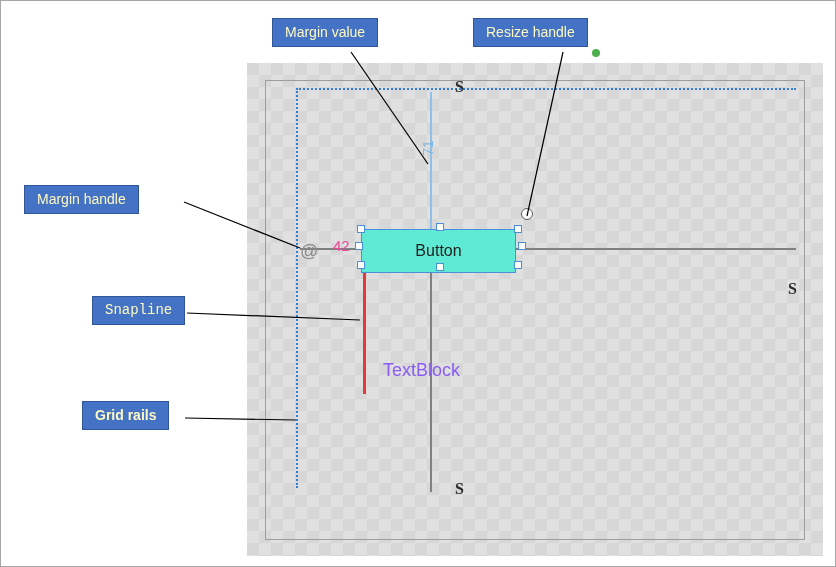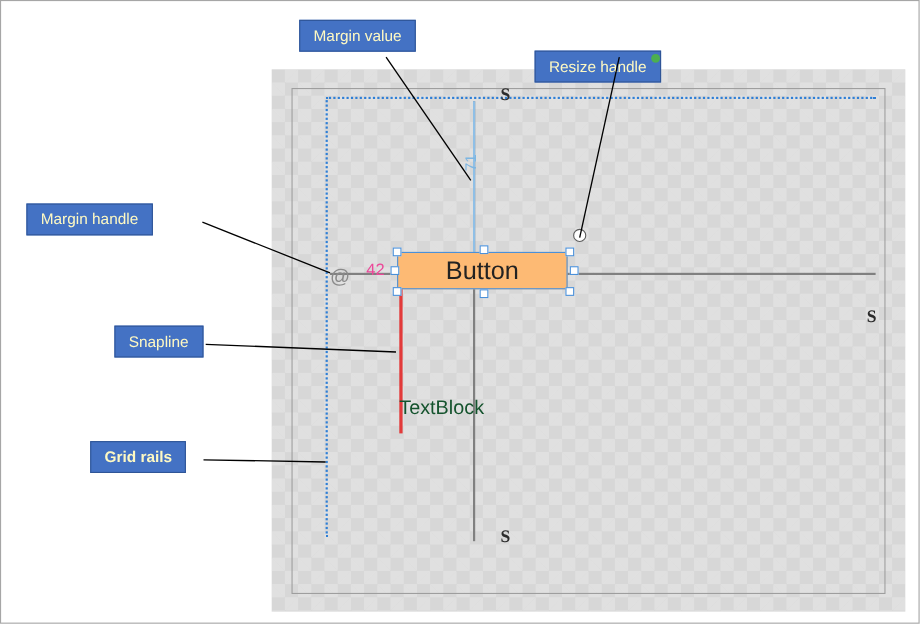--- a/index.html
+++ b/index.html
@@ -38,32 +38,32 @@
   .margin-value { position: absolute; left: 420px; top: 140px; color: #7db6e2; font-size: 14px; transform: rotate(-90deg); }
   .margin-value-left { position: absolute; left: 333px; top: 237px; color: #ec4899; font-size: 15px; }
 
   
   .adorner { position: absolute; left: 300px; top: 241px; color: #8a8a8a; font-size: 18px; }
 
   
   .snapline { position: absolute; left: 363px; top: 262px; width: 0; height: 132px; border-left: 3px solid #e23a3a; }
 
   
-  .sel-button { position: absolute; left: 361px; top: 229px; width: 155px; height: 34px;
-                background: #fdba74; border: 1.5px solid #4a90d9; box-sizing: border-box;
-                display: flex; align-items: center; justify-content: center; color: #222; font-size: 23px; }
+  .sel-button { position: absolute; left: 361px; top: 229px; width: 155px; height: 44px;
+                background: #5eead4; border: 1.5px solid #4a90d9; box-sizing: border-box;
+                display: flex; align-items: center; justify-content: center; color: #222; font-size: 16px; }
   .handle { position: absolute; width: 8px; height: 8px; background: #fff; border: 1.5px solid #4a90d9; box-sizing: border-box; }
   .handle.nw { left: 357px; top: 225px; } .handle.n { left: 436px; top: 223px; } .handle.ne { left: 514px; top: 225px; }
   .handle.w  { left: 355px; top: 242px; } .handle.e  { left: 518px; top: 242px; }
   .handle.sw { left: 357px; top: 261px; } .handle.s { left: 436px; top: 263px; } .handle.se { left: 514px; top: 261px; }
 
   .rotate-handle { position: absolute; left: 521px; top: 208px; width: 12px; height: 12px; border: 1.5px solid #5a5a5a; border-radius: 50%; background: #fff; box-sizing: border-box; }
 
   
-  .textblock { position: absolute; left: 363px; top: 360px; color: #14532d; font-size: 18px; }
+  .textblock { position: absolute; left: 383px; top: 360px; color: #8b5cf6; font-size: 18px; }
 
   
   .callout { position: absolute; background: #4472c4; border: 1.5px solid #2f5597; color: #fef9c3;
              padding: 5px 12px 6px; font-size: 14px; white-space: nowrap; }
 </style>
 </head>
 <body>
 
 <div class="frame"></div>
 
@@ -94,23 +94,23 @@
 <div class="handle w"></div>
 <div class="handle e"></div>
 <div class="handle sw"></div>
 <div class="handle s"></div>
 <div class="handle se"></div>
 <div class="rotate-handle"></div>
 
 <div class="textblock">TextBlock</div>
 
 <div class="callout" style="left:272px;top:18px;">Margin value</div>
-<div class="callout" style="left:486px;top:18px;margin-top:28px;">Resize handle</div>
+<div class="callout" style="left:473px;top:18px;">Resize handle</div>
 <div class="callout" style="left:24px;top:185px;">Margin handle</div>
-<div class="callout" style="left:104px;top:296px;">Snapline</div>
+<div class="callout" style="left:92px;top:296px;font-family:Liberation Mono, monospace;">Snapline</div>
 <div class="callout" style="left:82px;top:401px;font-weight:bold;">Grid rails</div>
 
 <svg width="836" height="567" style="position:absolute;left:0;top:0;pointer-events:none">
   <line x1="351" y1="52" x2="428" y2="164" stroke="#000" stroke-width="1.2"></line>
   <line x1="563" y1="52" x2="527" y2="216" stroke="#000" stroke-width="1.2"></line>
   <line x1="184" y1="202" x2="300" y2="248" stroke="#000" stroke-width="1.2"></line>
   <line x1="187" y1="313" x2="360" y2="320" stroke="#000" stroke-width="1.2"></line>
   <line x1="185" y1="418" x2="296" y2="420" stroke="#000" stroke-width="1.2"></line>
 
   <circle cx="596" cy="53" r="4" fill="#4caf50"></circle>

